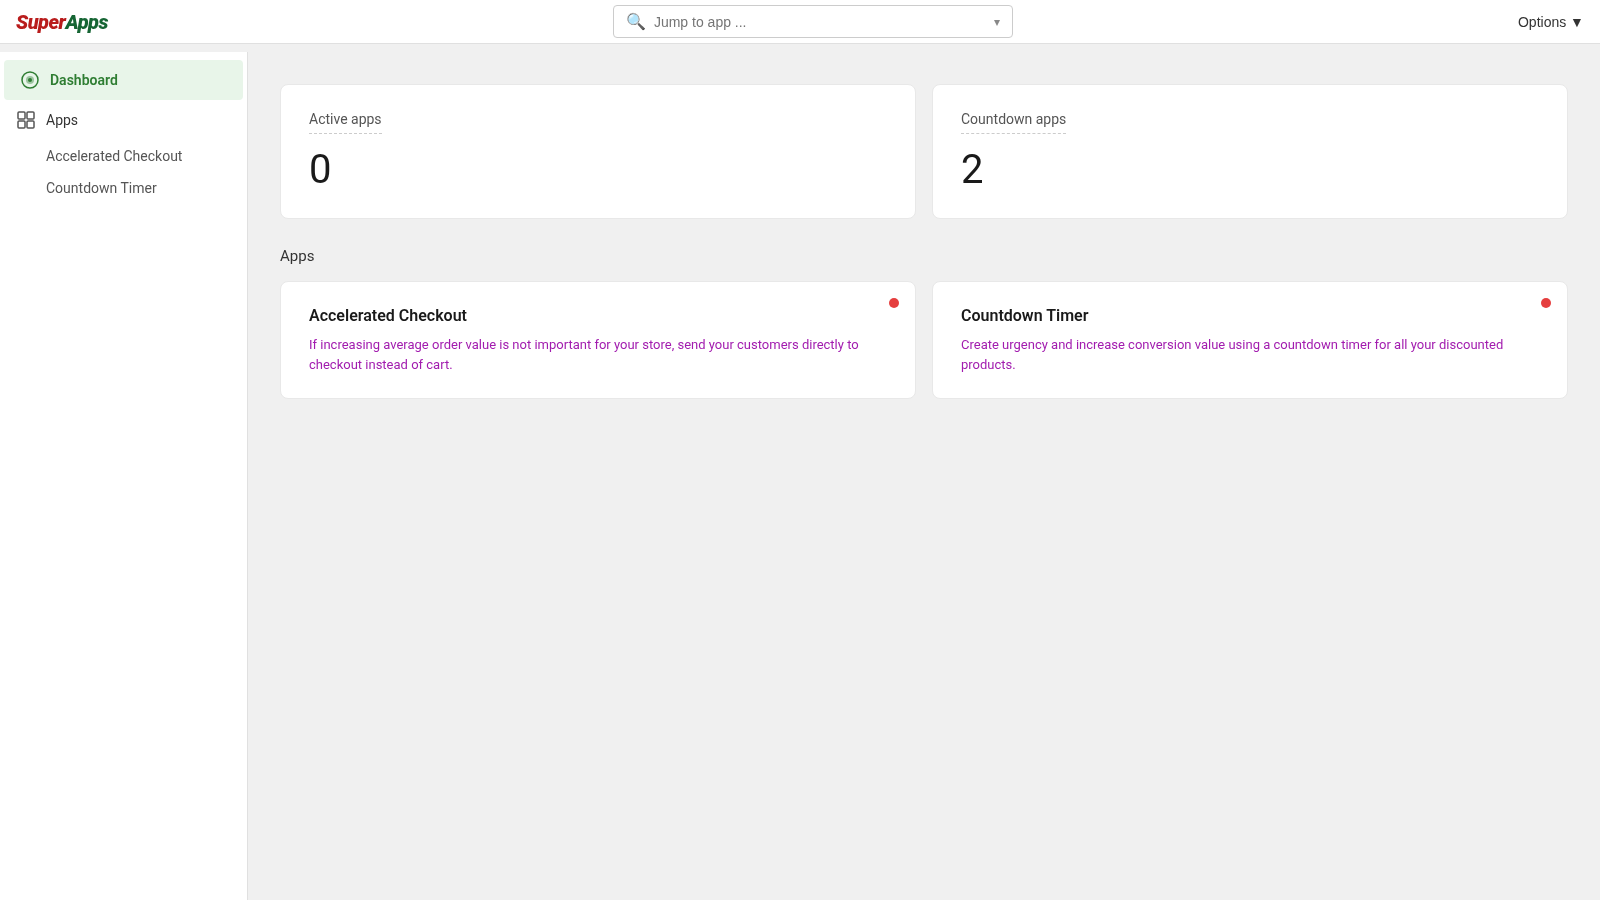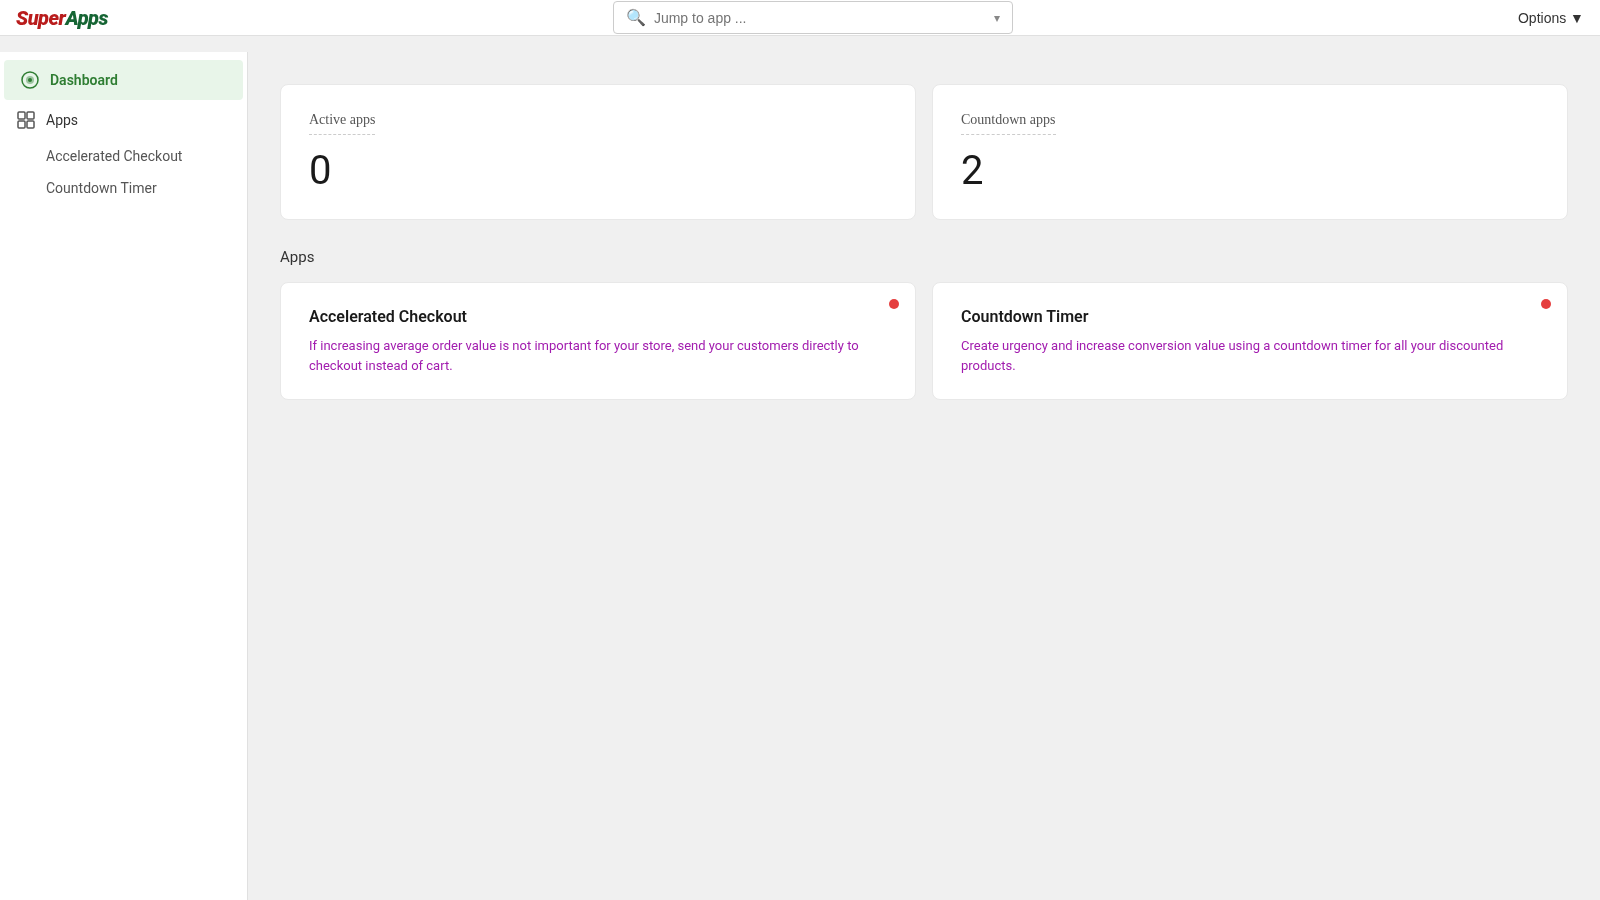--- a/index.html
+++ b/index.html
@@ -5,21 +5,21 @@
     * { box-sizing: border-box; margin: 0; padding: 0; }
     body { font-family: -apple-system, BlinkMacSystemFont, 'Segoe UI', Roboto, sans-serif; background: #f0f0f0; height: 900px; width: 1600px; overflow: hidden; }
 
     
     .topbar {
       display: flex;
       align-items: center;
       justify-content: space-between;
       background: #fff;
       border-bottom: 1px solid #e0e0e0;
-      height: 36px;
+      height: 44px;
       padding: 0 16px;
       position: fixed;
       top: 0; left: 0; right: 0;
       z-index: 100;
     }
     .logo {
       font-size: 20px;
       font-weight: 900;
       color: #1a1a1a;
       letter-spacing: -0.5px;
@@ -134,21 +134,20 @@
       padding: 24px 28px;
       border: 1px solid #e8e8e8;
     }
     .stat-card .stat-label {
       font-size: 14px;
       color: #555;
       margin-bottom: 12px;
       border-bottom: 1.5px dashed #ccc;
       padding-bottom: 6px;
       display: inline-block;
-      font-family: Liberation Serif, serif;
     }
     .stat-card .stat-value {
       font-size: 40px;
       font-weight: 400;
       color: #1a1a1a;
       line-height: 1.2;
     }
 
     
     .section-title {

